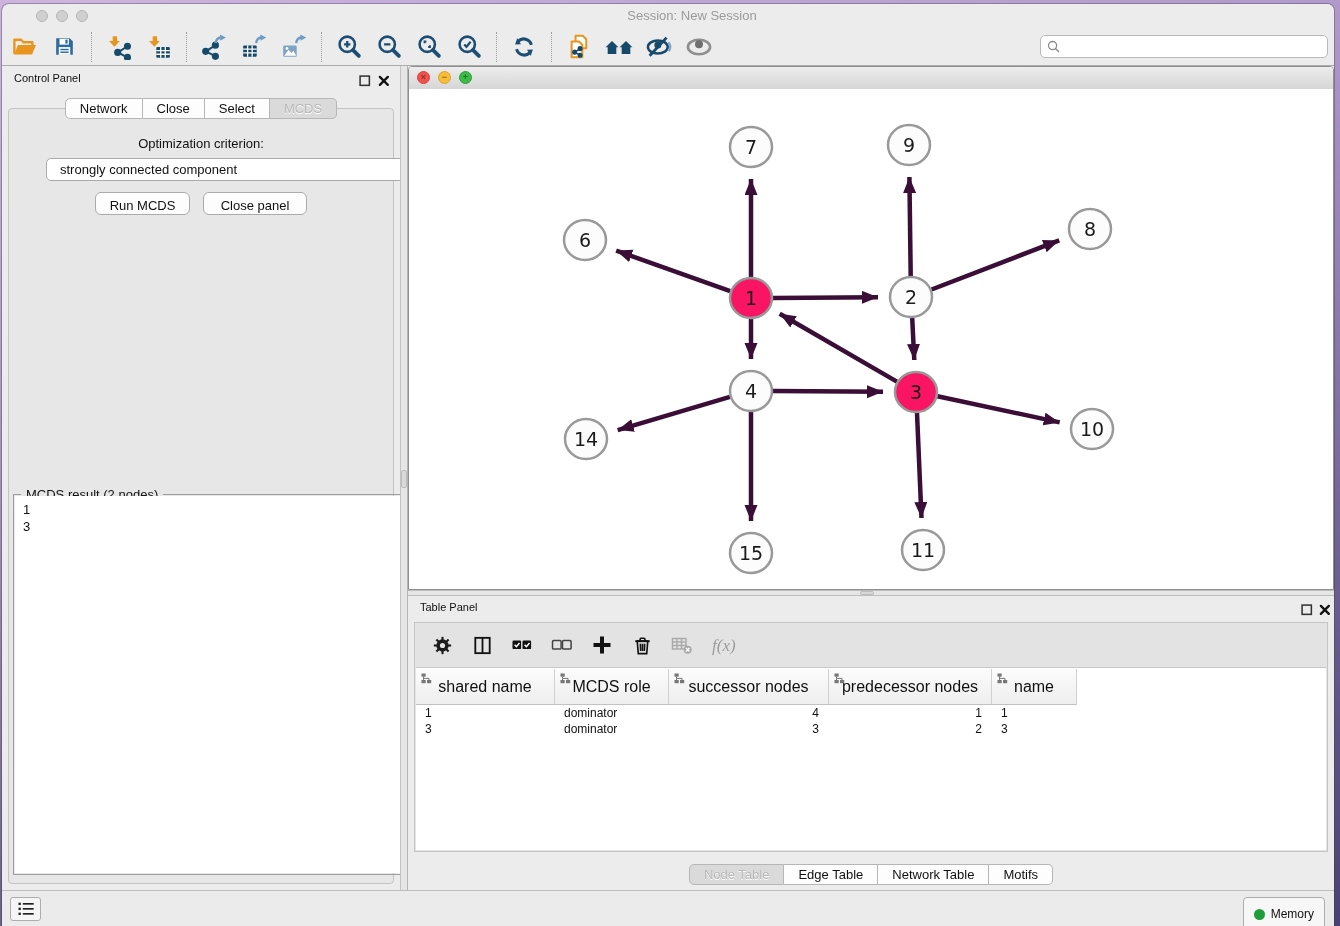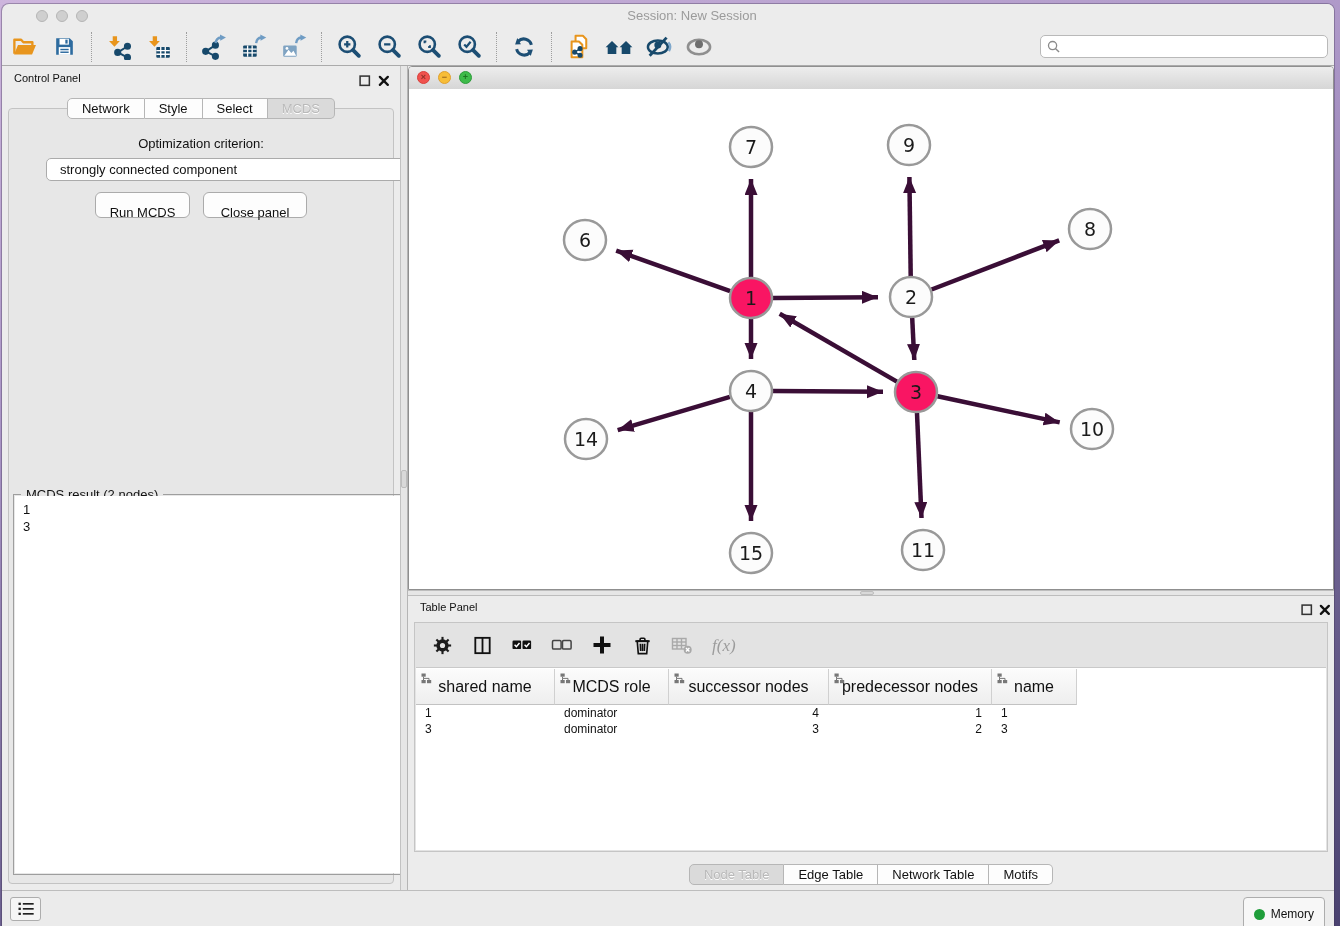--- a/index.html
+++ b/index.html
@@ -37,21 +37,21 @@
   .seg-tabs{position:absolute;left:0;right:0;display:flex;justify-content:center;z-index:3;}
   .cp-tabs{top:32px;}
   .seg-tab{background:#fdfdfd;border:1px solid #b6b6b6;border-left:none;padding:0 14px;font-size:13px;height:21px;line-height:20px;box-sizing:border-box;color:#111;cursor:default;}
   .seg-tab:first-child{border-left:1px solid #b6b6b6;border-radius:5px 0 0 5px;}
   .seg-tab:last-child{border-radius:0 5px 5px 0;}
   .seg-tab.active{background:#dadada;color:#b9b9b9;text-shadow:0 1px 0 #fff;}
   .cp-content{position:absolute;left:6px;right:6px;top:42px;bottom:6px;background:#e7e7e7;border:1px solid #c3c3c3;border-radius:4px;}
   .opt-label{position:absolute;left:0;right:0;top:27px;text-align:center;font-size:13px;}
   .criterion-select{position:absolute;left:37px;top:49px;width:366px;height:23px;background:#fff;border:1px solid #ababab;border-radius:5px;display:flex;align-items:center;box-sizing:border-box;padding:0 2px 0 13px;font-size:13px;}
   .criterion-select .val{flex:1;}
-  .btn{position:absolute;top:83px;height:23px;background:#fdfdfd;border:1px solid #ababab;border-radius:6px;font-size:13px;font-family:"Liberation Sans",sans-serif;color:#111;padding:12px;}
+  .btn{position:absolute;top:83px;height:23px;background:#fdfdfd;border:1px solid #ababab;border-radius:6px;font-size:13px;font-family:"Liberation Sans",sans-serif;color:#111;padding:5px;}
   .run-btn{left:86px;width:95px;}
   .close-btn{left:194px;width:104px;}
   .result-group{position:absolute;left:4px;top:385px;width:444px;height:381px;border:1px solid #9e9e9e;box-sizing:border-box;}
   .result-legend{position:absolute;top:-8px;left:7px;background:#e7e7e7;padding:0 5px;font-size:13px;}
   .result-inner{position:absolute;inset:1px;background:#fff;}
   .result-scroll{position:absolute;right:0;top:0;bottom:0;width:13px;background:#efefef;border-left:1px solid #ddd;box-sizing:border-box;}
   .result-text{position:absolute;left:0;right:13px;top:0;bottom:0;padding:5px 8px;font-size:13px;line-height:17px;overflow:hidden;}
   
   .net-window{position:absolute;left:0;top:0;width:926px;height:524px;border:1px solid #8f8f8f;box-sizing:border-box;border-radius:4px 4px 0 0;background:#fff;overflow:hidden;}
   .net-titlebar{position:absolute;left:0;top:0;right:0;height:22px;background:linear-gradient(#ededed,#d6d6d6);border-bottom:1px solid #aeaeae;}
@@ -269,21 +269,21 @@
   <div class="control-panel">
     <div class="panel-title">Control Panel</div>
     <svg class="panel-ico" style="left:357px" viewBox="0 0 11 11">
         <rect x="1" y="1" width="8.5" height="8.5" fill="none" stroke="#333" stroke-width="1.4"></rect>
       </svg>
     <svg class="panel-ico" style="left:376px" viewBox="0 0 11 11">
         <path d="M1.7 1.7 L9 9 M9 1.7 L1.7 9" stroke="#111" stroke-width="2.1" stroke-linecap="round"></path>
       </svg>
     <div class="seg-tabs cp-tabs">
         <div class="seg-tab">Network</div>
-        <div class="seg-tab">Style</div>
+        <div class="seg-tab">Close</div>
         <div class="seg-tab">Select</div>
         <div class="seg-tab active">MCDS</div>
       </div>
     <div class="cp-content">
       <div class="opt-label">Optimization criterion:</div>
       <div class="criterion-select">
         <span class="val">strongly connected component</span>
         <svg width="9" height="15" viewBox="0 0 9 15">
             <path d="M1 5.4 L4.5 1.6 L8 5.4 M1 9.6 L4.5 13.4 L8 9.6" fill="none" stroke="#555" stroke-width="1.6"></path>
           </svg>

